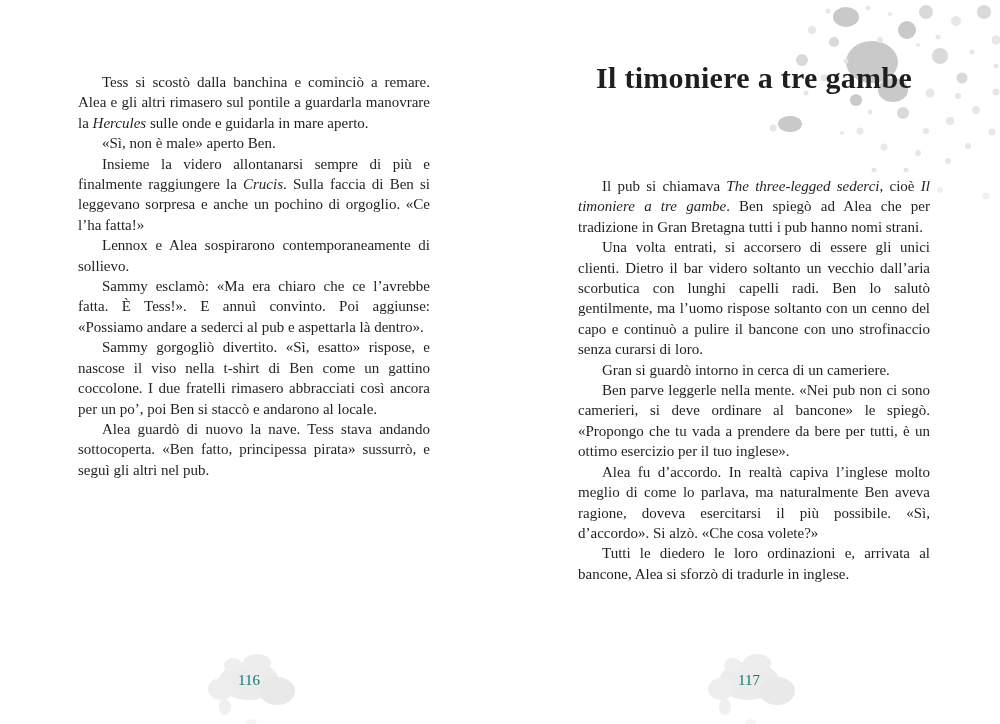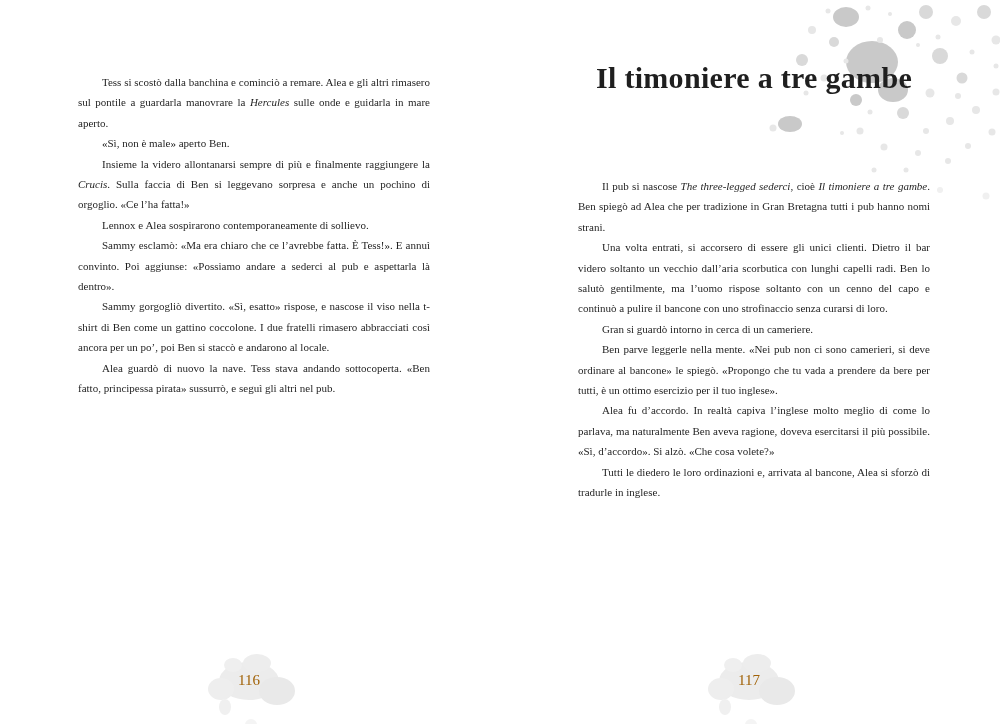--- a/index.html
+++ b/index.html
@@ -21,21 +21,21 @@
     font-family: "Liberation Serif", serif;
     color: var(--ink);
   }
   .page { position: absolute; top: 0; width: 500px; height: 724px; }
   .page-left  { left: 0; }
   .page-right { left: 500px; }
 
   .text-block {
     position: absolute;
     width: 352px;
-    font-size: 11px;
+    font-size: 15px;
     line-height: 20.4px;
     text-align: justify;
     color: var(--ink);
   }
   .left-text  { left: 78px;  top: 72px;  }
   .right-text { left: 78px;  top: 176px; }
   .para { margin: 0; text-indent: 24px; }
   .para em { font-style: italic; }
 
   .chapter-title {
@@ -63,21 +63,21 @@
     width: 130px; height: 90px;
     left: 189px;
   }
   .folio .blot { position: absolute; left: 0; top: 0; }
   .page-num {
     position: absolute;
     left: 0; top: 27px;
     width: 120px;
     text-align: center;
     font-size: 15px;
-    color: #a16207;
+    color: #0f766e;
   }
 </style>
 </head>
 <body>
 
 <svg class="splatter" width="260" height="210" viewBox="0 0 260 210">
   <ellipse class="c1" cx="132" cy="62" rx="26" ry="21"></ellipse>
   <ellipse class="c1" cx="153" cy="90" rx="15" ry="12"></ellipse>
   <ellipse class="c1" cx="106" cy="17" rx="13" ry="10"></ellipse>
   <circle class="c1" cx="167" cy="30" r="9"></circle>
@@ -147,21 +147,21 @@
       <circle cx="62" cy="80" r="6" fill="#f4f4f4"></circle>
     </svg>
     <span class="page-num">116</span>
   </div>
 </div>
 
 <div class="page page-right">
   <h1 class="chapter-title">Il timoniere a tre gambe</h1>
 
   <div class="text-block right-text">
-      <p class="para"><span>Il pub si nascose </span><em>The three-legged sederci</em><span>, cioè </span><em>Il timoniere a tre gambe</em><span>. Ben spiegò ad Alea che per tradizione in Gran Bretagna tutti i pub hanno nomi strani.</span></p>
+      <p class="para"><span>Il pub si chiamava </span><em>The three-legged sederci</em><span>, cioè </span><em>Il timoniere a tre gambe</em><span>. Ben spiegò ad Alea che per tradizione in Gran Bretagna tutti i pub hanno nomi strani.</span></p>
       <p class="para"><span>Una volta entrati, si accorsero di essere gli unici clienti. Dietro il bar videro soltanto un vecchio dall’aria scorbutica con lunghi capelli radi. Ben lo salutò gentilmente, ma l’uomo rispose soltanto con un cenno del capo e continuò a pulire il bancone con uno strofinaccio senza curarsi di loro.</span></p>
       <p class="para"><span>Gran si guardò intorno in cerca di un cameriere.</span></p>
       <p class="para"><span>Ben parve leggerle nella mente. «Nei pub non ci sono camerieri, si deve ordinare al bancone» le spiegò. «Propongo che tu vada a prendere da bere per tutti, è un ottimo esercizio per il tuo inglese».</span></p>
       <p class="para"><span>Alea fu d’accordo. In realtà capiva l’inglese molto meglio di come lo parlava, ma naturalmente Ben aveva ragione, doveva esercitarsi il più possibile. «Sì, d’accordo». Si alzò. «Che cosa volete?»</span></p>
       <p class="para"><span>Tutti le diedero le loro ordinazioni e, arrivata al bancone, Alea si sforzò di tradurle in inglese.</span></p>
     </div>
 
   <div class="folio">
     <svg class="blot" width="130" height="90" viewBox="0 0 130 90">
       <ellipse cx="60" cy="36" rx="30" ry="19" fill="#ececec"></ellipse>

